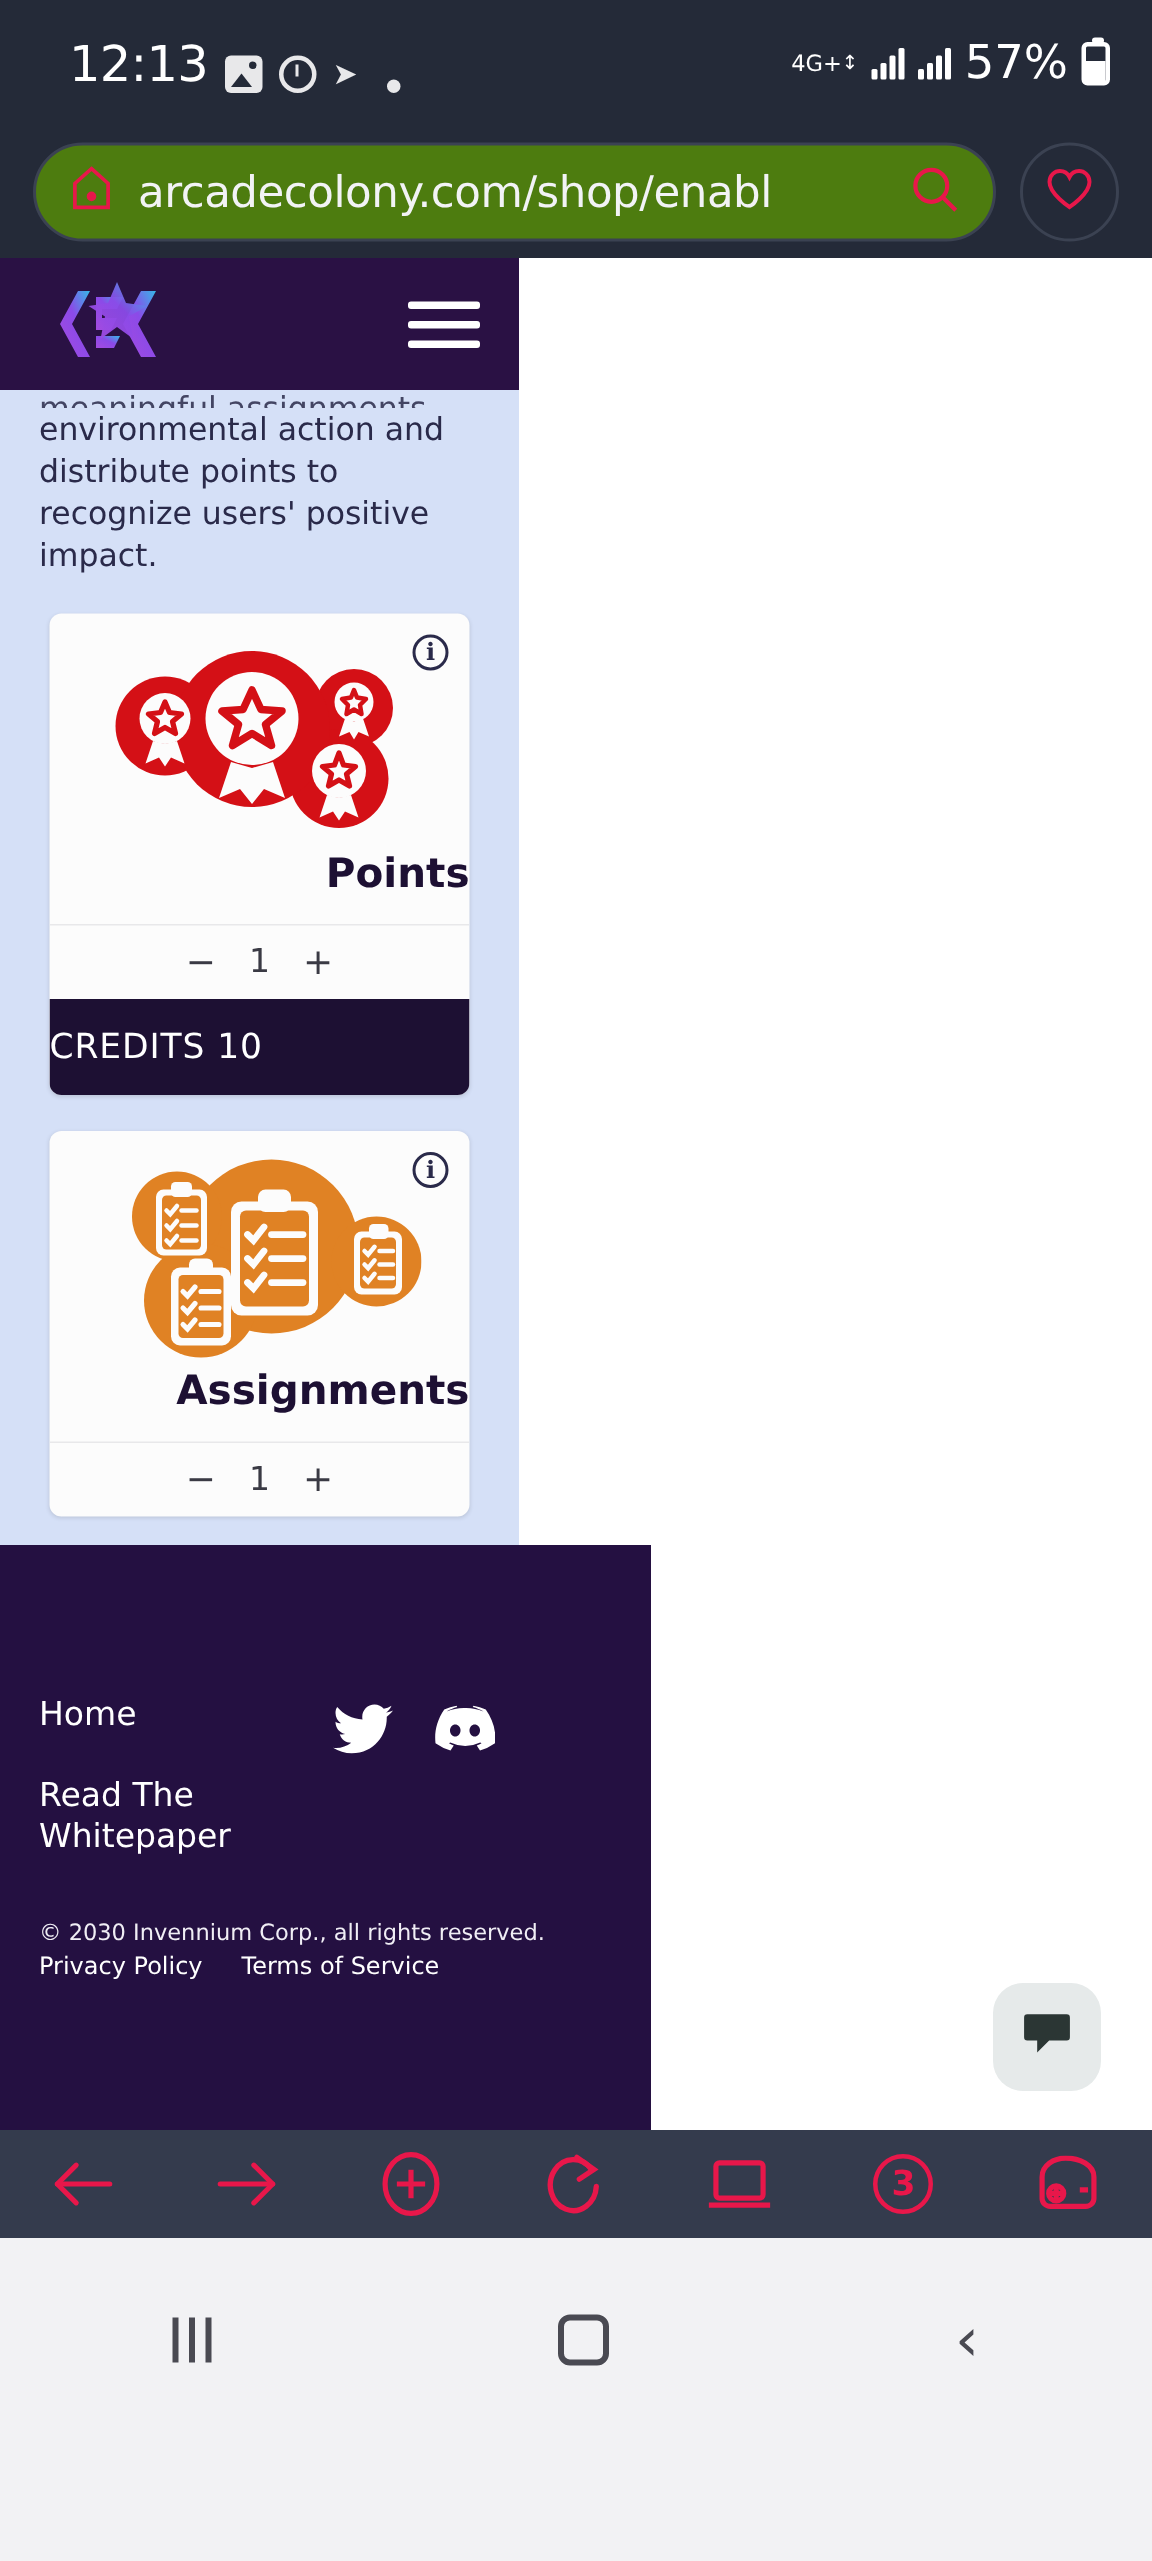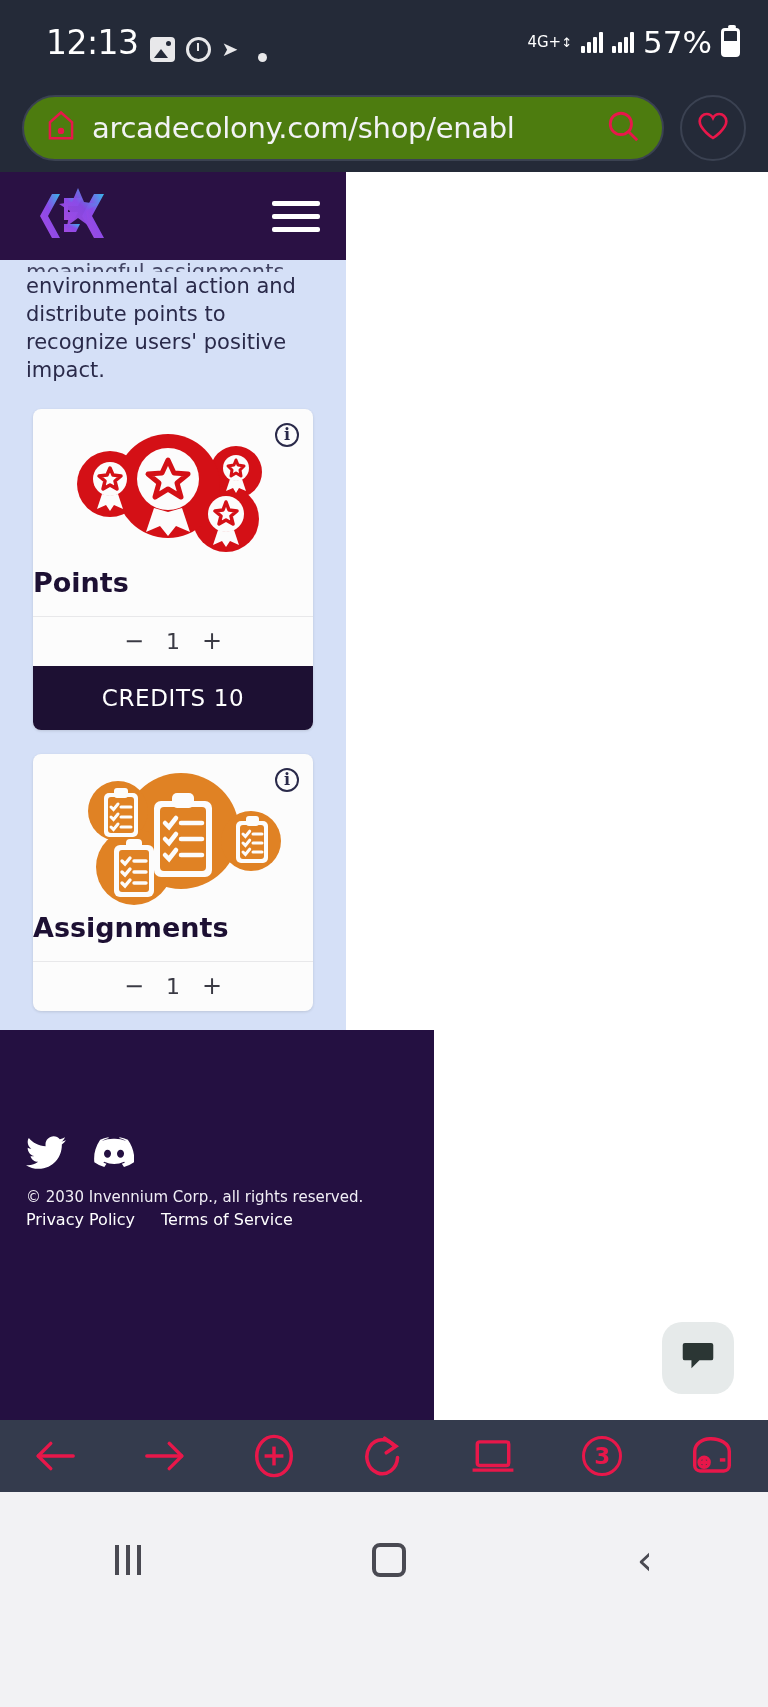--- a/index.html
+++ b/index.html
@@ -93,31 +93,31 @@
     overflow:hidden; position:relative; box-shadow:0 1px 3px rgba(0,0,0,.12);
   }
   .card-info{
     position:absolute; top:14px; right:14px; width:24px;height:24px;
     border:2px solid #2a2a4a; border-radius:50%;
     display:flex;align-items:center;justify-content:center;
     font-size:16px; font-weight:700; color:#2a2a4a; font-family:"DejaVu Serif",serif;
   }
   .card-art{ height:152px; display:flex; align-items:center; justify-content:center; padding-top:18px;}
   .card-title{
-    text-align:left; font-size:27px; font-weight:700; color:#1d1033;
+    text-align:right; font-size:27px; font-weight:700; color:#1d1033;
     padding:6px 0 18px;
   }
   .card-qty{
     border-top:1px solid #e8e8ea; height:50px;
     display:flex; align-items:center; justify-content:center; gap:22px;
     color:#3a3a44; font-size:22px;
   }
   .qty-btn{ font-size:24px; cursor:pointer; }
   .card-credits{
-    background:#1d1033; color:#ffffff; text-align:center;
+    background:#1d1033; color:#ffffff; text-align:left;
     font-size:23px; letter-spacing:0.6px; padding:19px 0;
   }
 
   
   .site-footer{
     position:absolute; bottom:0; left:0; width:434px; height:390px;
     background:#241041; padding:100px 26px 0 26px; color:#ffffff;
   }
   .footer-top{ display:flex; justify-content:space-between; align-items:flex-start; }
   .f-links a{ display:block; color:#ffffff; font-size:22px; text-decoration:none; margin-bottom:26px; line-height:1.25;}
@@ -355,20 +355,24 @@
       <div class="card-title">Assignments</div>
       <div class="card-qty">
         <span class="qty-btn">−</span>
         <span>1</span>
         <span class="qty-btn">+</span>
       </div>
     </div>
 
     <div class="site-footer">
       <div class="footer-top">
+        <div class="f-links">
+          <a href="#">Home</a>
+          <a href="#" style="max-width:160px;">Read The Whitepaper</a>
+        </div>
         <div class="f-social">
           <span>
             <svg width="40" height="34" viewBox="0 0 24 20" fill="#ffffff">
               <path d="M24 2.4c-.9.4-1.8.7-2.8.8 1-.6 1.8-1.6 2.2-2.7-1 .6-2 1-3.1 1.2C19.4.7 18.1 0 16.6 0c-2.7 0-4.9 2.2-4.9 4.9 0 .4 0 .8.1 1.1C7.7 5.8 4.1 3.9 1.7 1 1.2 1.7 1 2.5 1 3.4c0 1.7.9 3.2 2.2 4.1-.8 0-1.6-.2-2.2-.6v.1c0 2.4 1.7 4.4 3.9 4.8-.4.1-.8.2-1.3.2-.3 0-.6 0-.9-.1.6 2 2.4 3.4 4.6 3.4-1.7 1.3-3.8 2.1-6.1 2.1-.4 0-.8 0-1.2-.1 2.2 1.4 4.8 2.2 7.5 2.2 9.1 0 14-7.5 14-14v-.6c1-.7 1.8-1.6 2.5-2.5z"></path>
             </svg>
           </span>
           <span>
             <svg width="40" height="32" viewBox="0 0 24 18" fill="#ffffff">
               <path d="M20.3 1.6A19.8 19.8 0 0 0 15.4.1l-.3.5c1.6.4 3 1 4.3 1.8A17.9 17.9 0 0 0 12 1a17.9 17.9 0 0 0-7.4 1.4c1.3-.8 2.8-1.4 4.3-1.8L8.6.1A19.8 19.8 0 0 0 3.7 1.6C.6 6.2-.3 10.7.2 15.1A19.9 19.9 0 0 0 6.2 18l1.3-2c-.7-.2-1.3-.5-1.9-.9l.5-.3a14.2 14.2 0 0 0 12 0l.5.3c-.6.4-1.2.7-1.9.9l1.3 2a19.9 19.9 0 0 0 6-2.9c.6-5.2-1-9.6-3.7-13.5zM8.1 12.4c-1.2 0-2.1-1.1-2.1-2.4 0-1.3.9-2.4 2.1-2.4 1.2 0 2.2 1.1 2.1 2.4 0 1.3-.9 2.4-2.1 2.4zm7.8 0c-1.2 0-2.1-1.1-2.1-2.4 0-1.3.9-2.4 2.1-2.4 1.2 0 2.2 1.1 2.1 2.4 0 1.3-.9 2.4-2.1 2.4z"></path>
             </svg>

